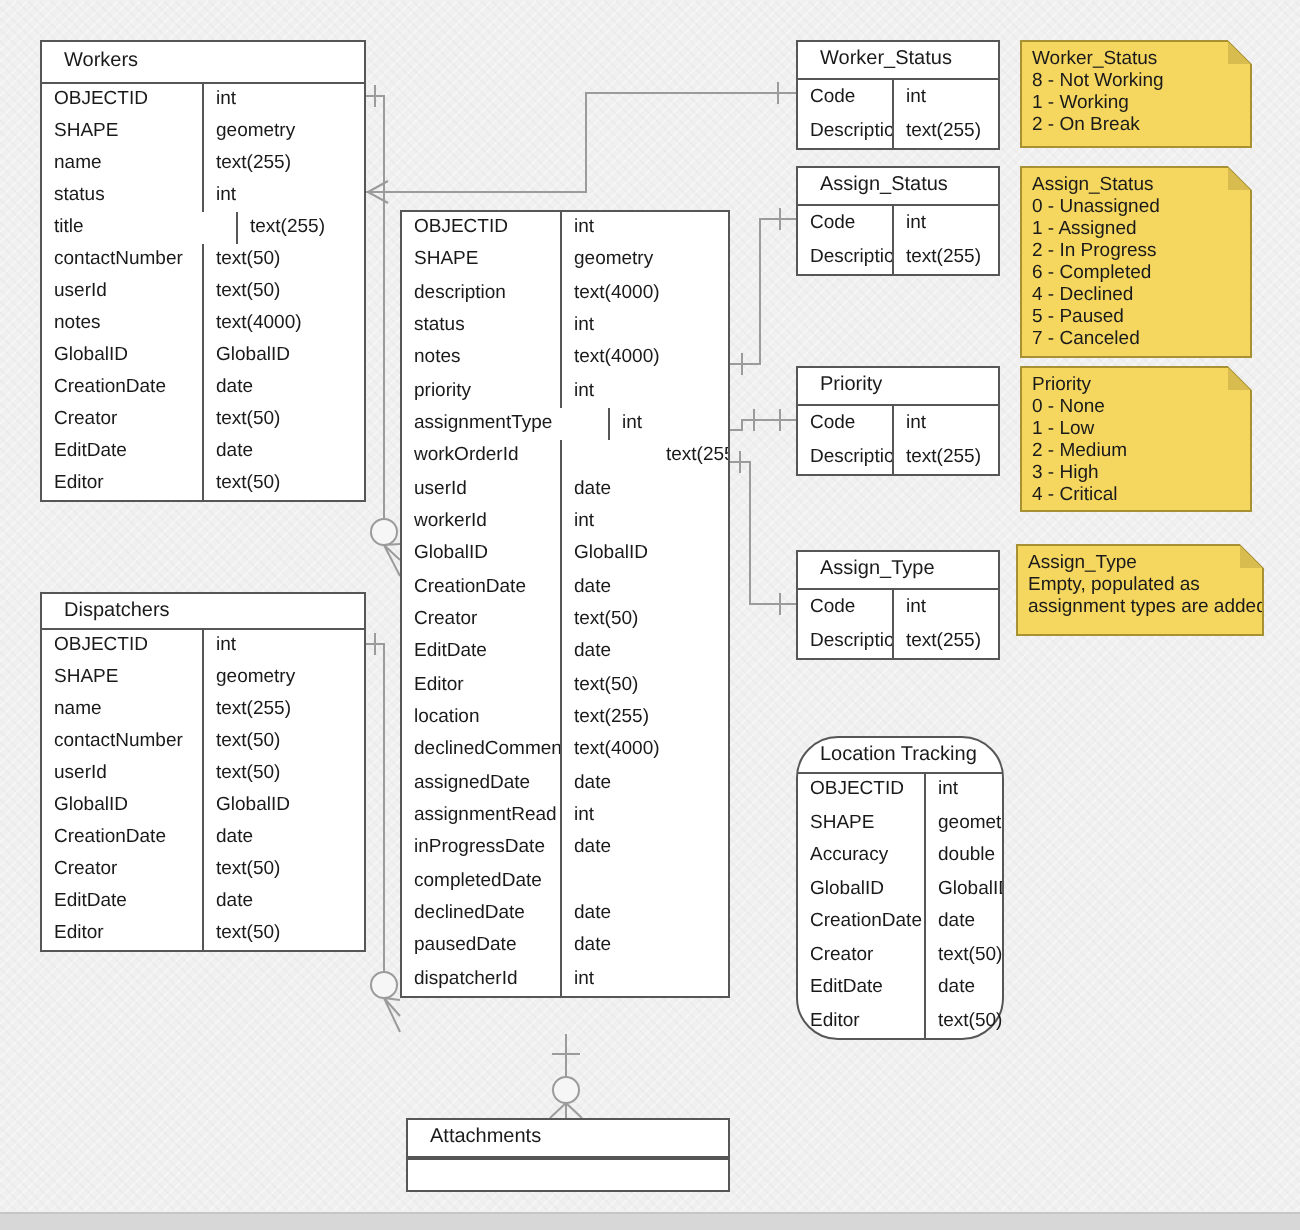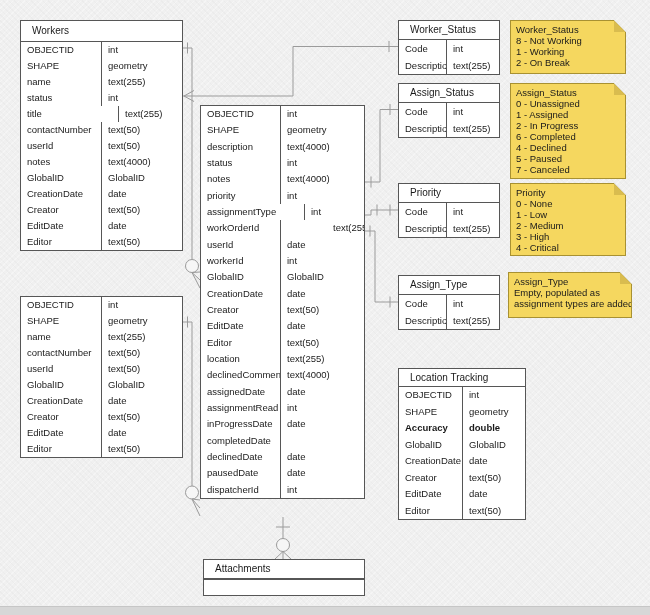--- a/index.html
+++ b/index.html
@@ -147,20 +147,21 @@
             <div class="fname" style="width: 81px;">EditDate</div>
             <div class="ftype">date</div>
           </div>
           <div class="row" style="height: 16px; line-height: 16px;">
             <div class="fname" style="width: 81px;">Editor</div>
             <div class="ftype">text(50)</div>
           </div>
         </div>
       </div>
       <div class="tbl" style="left: 20px; top: 296px; width: 163px;">
+        <div class="tbl-title" style="height: 17px; line-height: 17px;">Dispatchers</div>
         <div class="rows">
           <div class="row" style="height: 16px; line-height: 16px;">
             <div class="fname" style="width: 81px;">OBJECTID</div>
             <div class="ftype">int</div>
           </div>
           <div class="row" style="height: 16px; line-height: 16px;">
             <div class="fname" style="width: 81px;">SHAPE</div>
             <div class="ftype">geometry</div>
           </div>
           <div class="row" style="height: 16px; line-height: 16px;">
@@ -342,32 +343,32 @@
           <div class="row" style="height: 17px; line-height: 17px;">
             <div class="fname" style="width: 48px;">Code</div>
             <div class="ftype">int</div>
           </div>
           <div class="row" style="height: 17px; line-height: 17px;">
             <div class="fname" style="width: 48px;">Description</div>
             <div class="ftype">text(255)</div>
           </div>
         </div>
       </div>
-      <div class="tbl" style="left: 398px; top: 368px; width: 128px;">
+      <div class="tbl" style="left: 398px; top: 368px; width: 104px; border-radius: 21px;">
         <div class="tbl-title" style="height: 17px; line-height: 17px;">Location Tracking</div>
         <div class="rows">
           <div class="row" style="height: 16.5px; line-height: 16.5px;">
             <div class="fname" style="width: 64px;">OBJECTID</div>
             <div class="ftype">int</div>
           </div>
           <div class="row" style="height: 16.5px; line-height: 16.5px;">
             <div class="fname" style="width: 64px;">SHAPE</div>
             <div class="ftype">geometry</div>
           </div>
-          <div class="row" style="height: 16.5px; line-height: 16.5px; font-weight: bold;">
+          <div class="row" style="height: 16.5px; line-height: 16.5px;">
             <div class="fname" style="width: 64px;">Accuracy</div>
             <div class="ftype">double</div>
           </div>
           <div class="row" style="height: 16.5px; line-height: 16.5px;">
             <div class="fname" style="width: 64px;">GlobalID</div>
             <div class="ftype">GlobalID</div>
           </div>
           <div class="row" style="height: 16.5px; line-height: 16.5px;">
             <div class="fname" style="width: 64px;">CreationDate</div>
             <div class="ftype">date</div>

